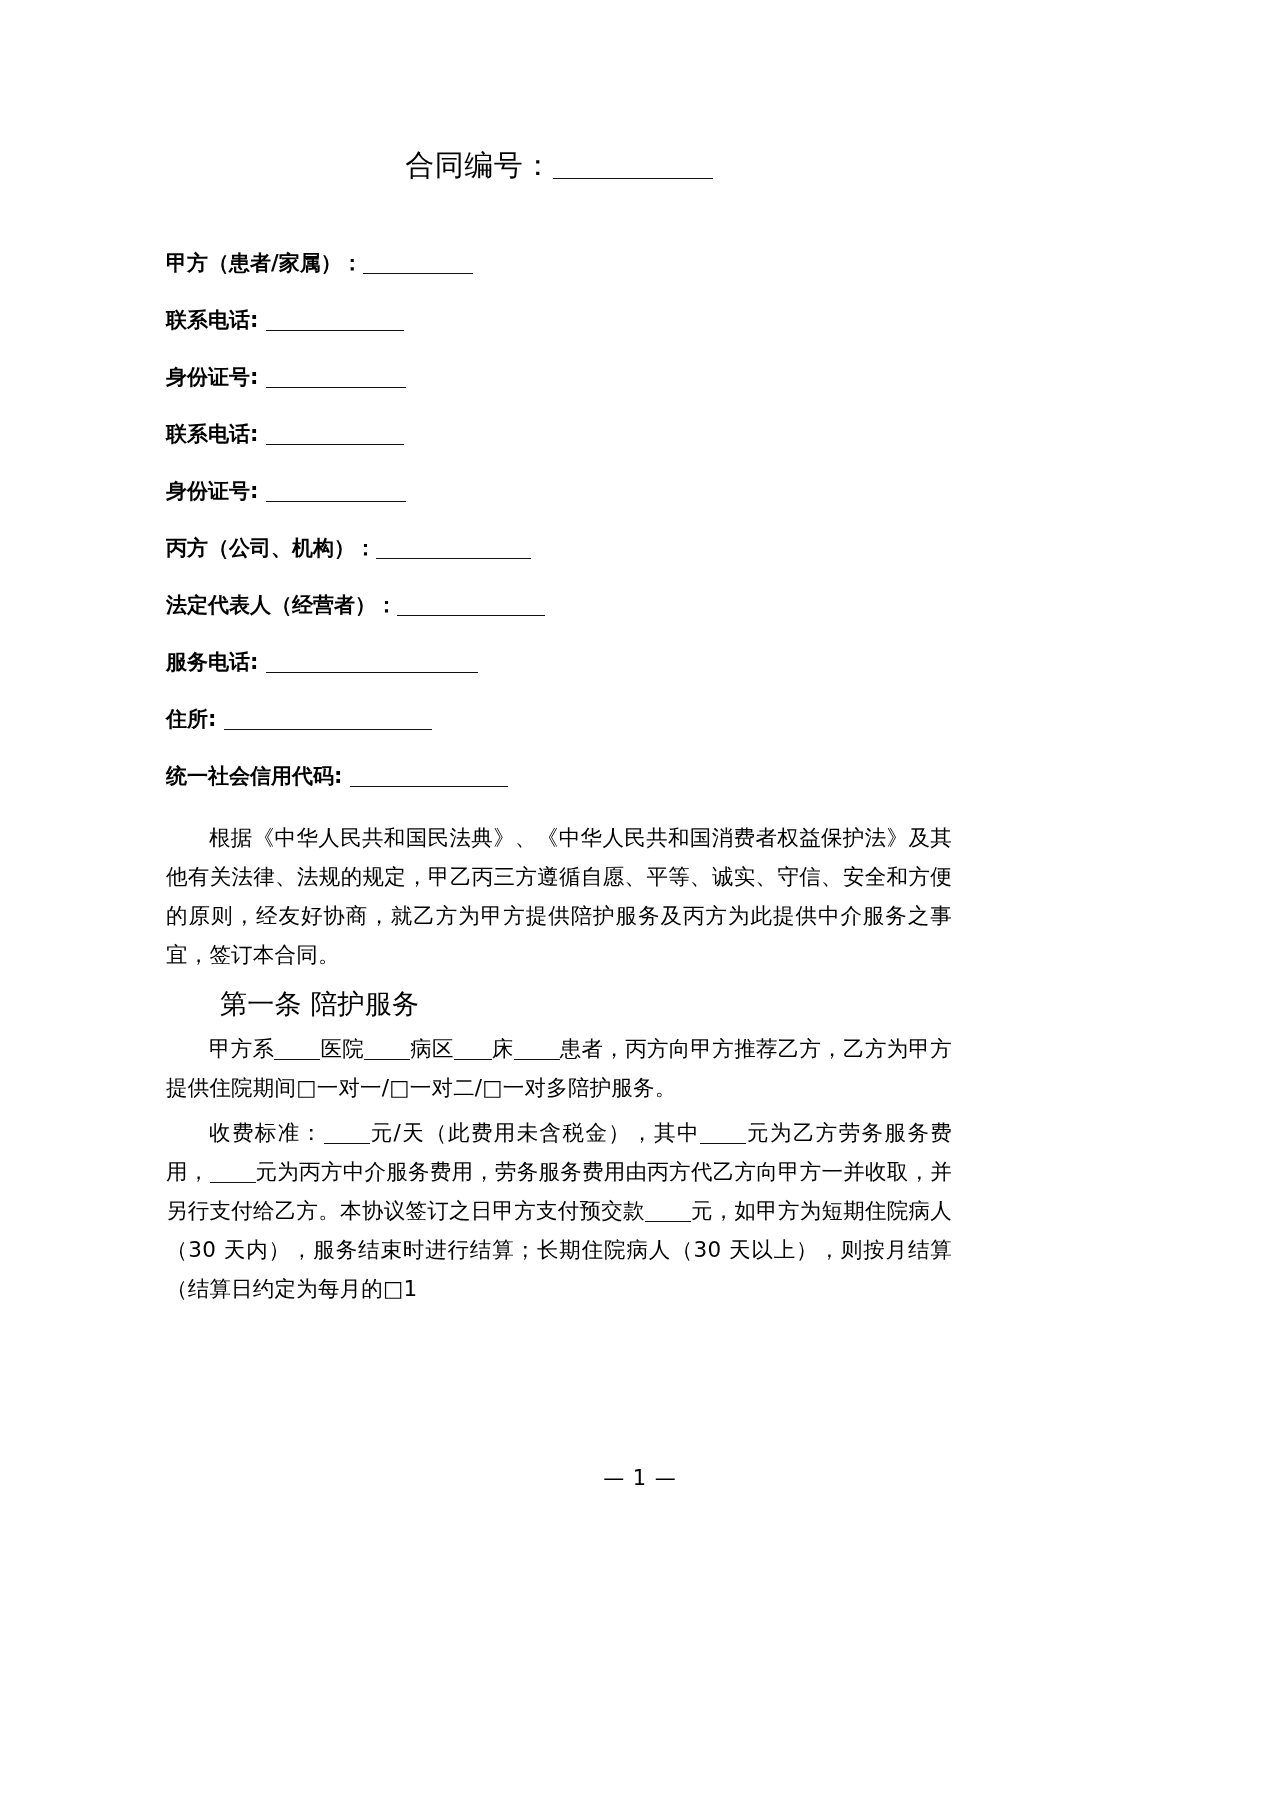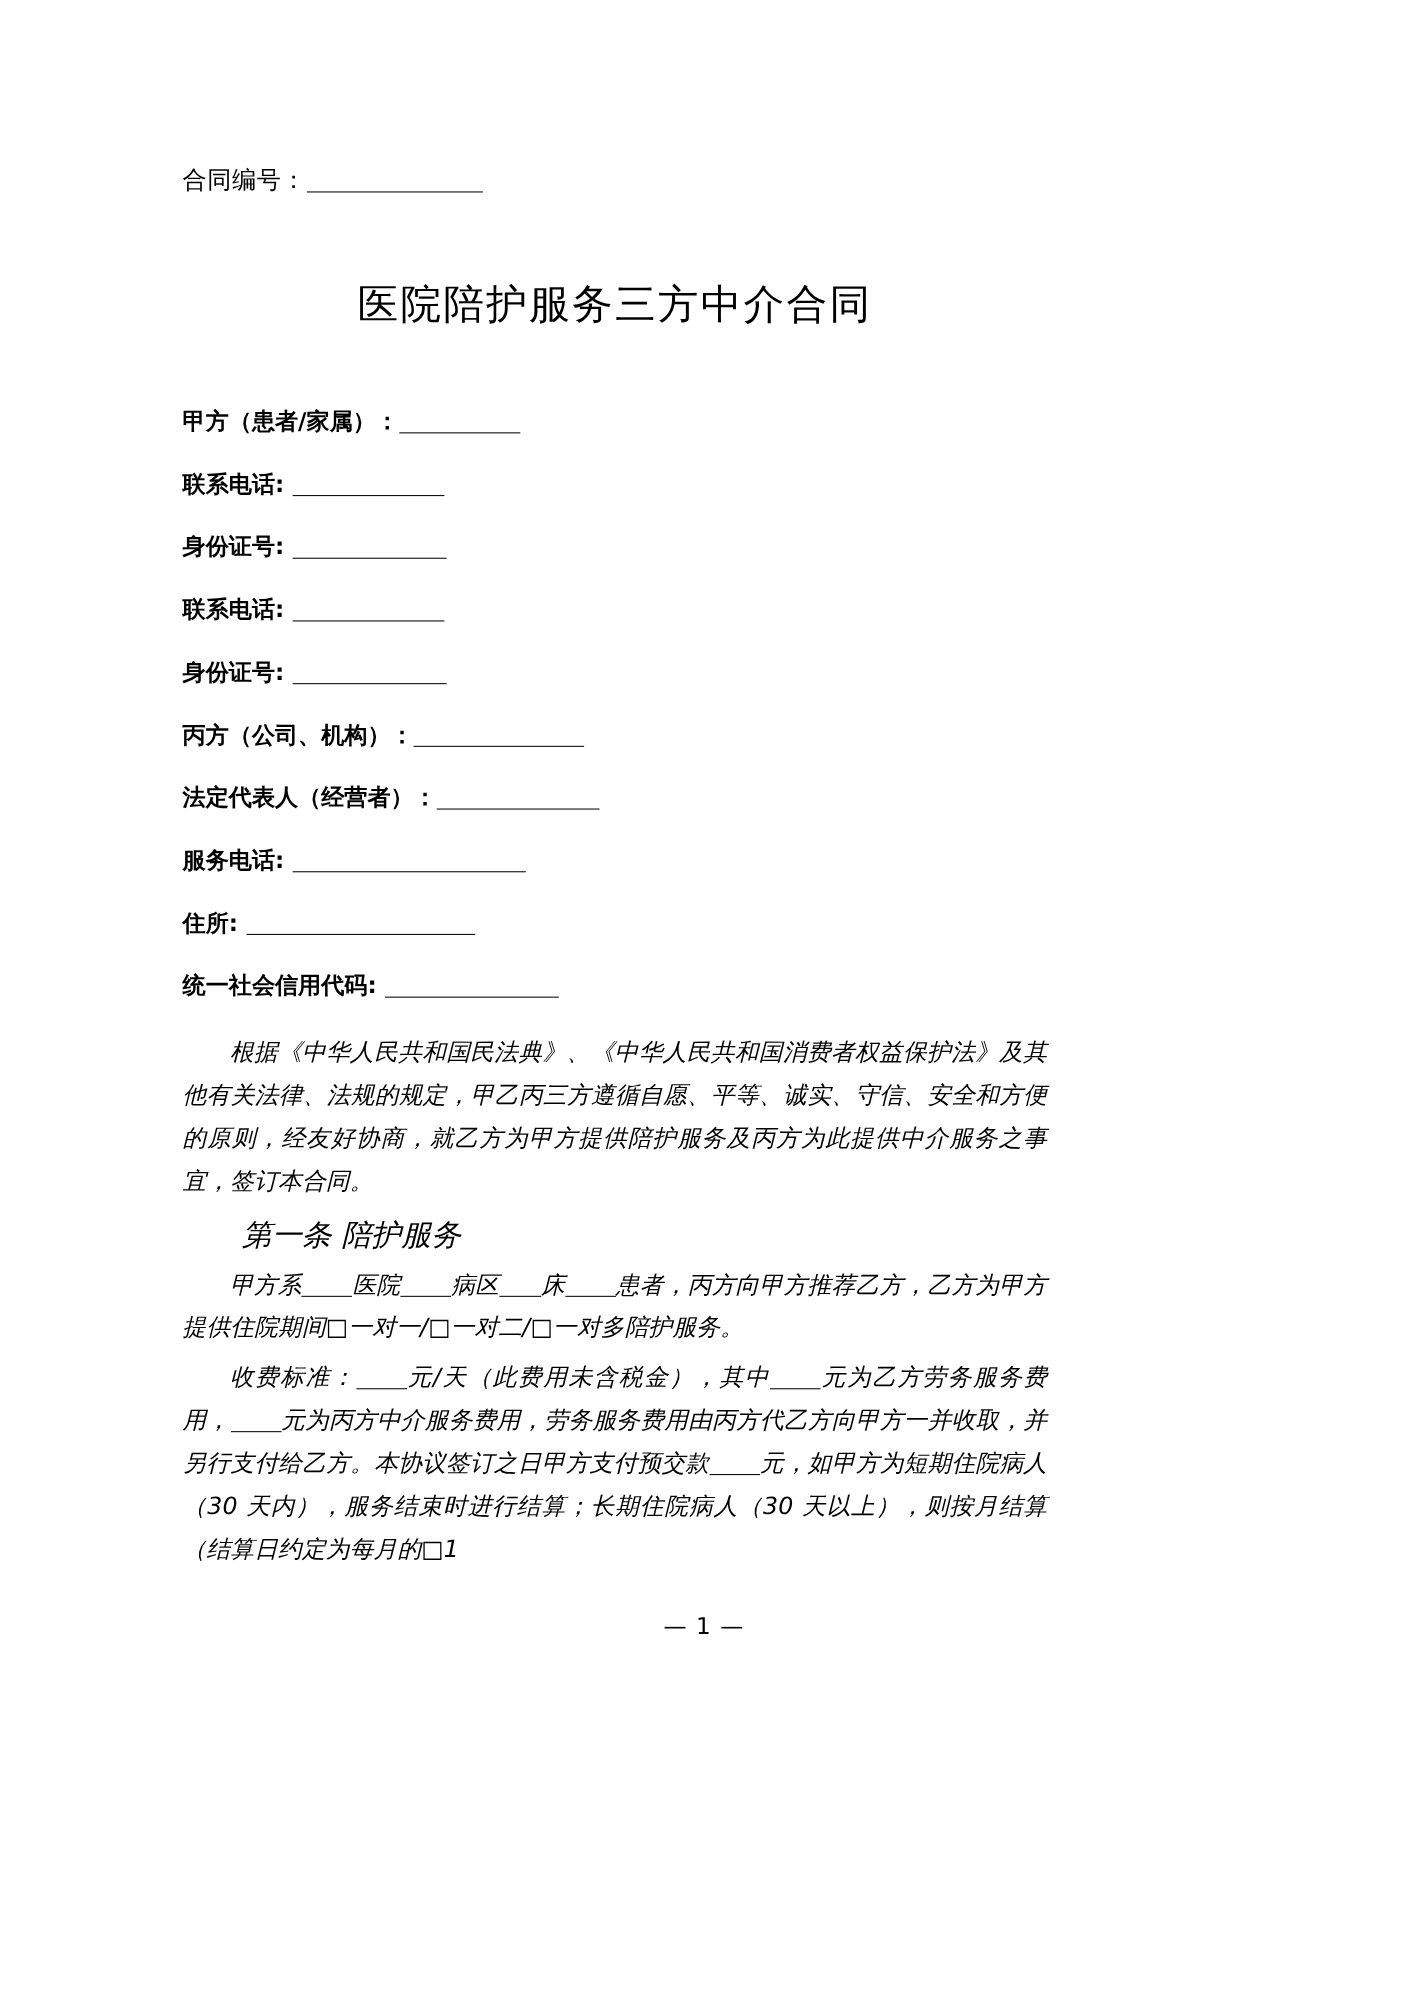--- a/index.html
+++ b/index.html
@@ -24,22 +24,22 @@
   .content {
     position: absolute;
     left: 166px;
     top: 0;
     width: 786px;
   }
 
   
   .contract-no {
     margin-top: 148px;
-    text-align: left;
-    font-size: 22px;
+    text-align: center;
+    font-size: 29px;
     line-height: 34px;
     letter-spacing: 0.5px;
     white-space: nowrap;
   }
   .contract-no .label { }
   .blank {
     display: inline-block;
     border-bottom: 1.6px solid #111;
     vertical-align: -4px;
   }
@@ -73,21 +73,20 @@
   .b-4 { width: 110px; }   
   .b-5 { width: 155px; }   
   .b-6 { width: 148px; }   
   .b-7 { width: 212px; }   
   .b-8 { width: 208px; }   
   .b-9 { width: 158px; }   
 
   
   .body-block {
     margin-top: 22px;
-    font-style: italic;
   }
   p.para {
     margin: 0 0 0 0;
     font-size: 21.5px;
     line-height: 39px;
     text-align: justify;
     text-justify: inter-ideograph;
     text-indent: 2em;
     letter-spacing: 0.2px;
   }
@@ -122,21 +121,20 @@
 <body>
 
 <div class="page">
 
   <div class="content">
 
     <div class="contract-no">
       <span class="label">合同编号：</span><span class="blank b-contract"></span>
     </div>
 
-    <div class="doc-title">医院陪护服务三方中介合同</div>
 
     <div class="fields">
 
       <div class="field-row">
         <span class="flabel">甲方（患者/家属）：</span><span class="blank b-1"></span>
       </div>
 
       <div class="field-row">
         <span class="flabel">联系电话:</span> <span class="blank b-2"></span>
       </div>

